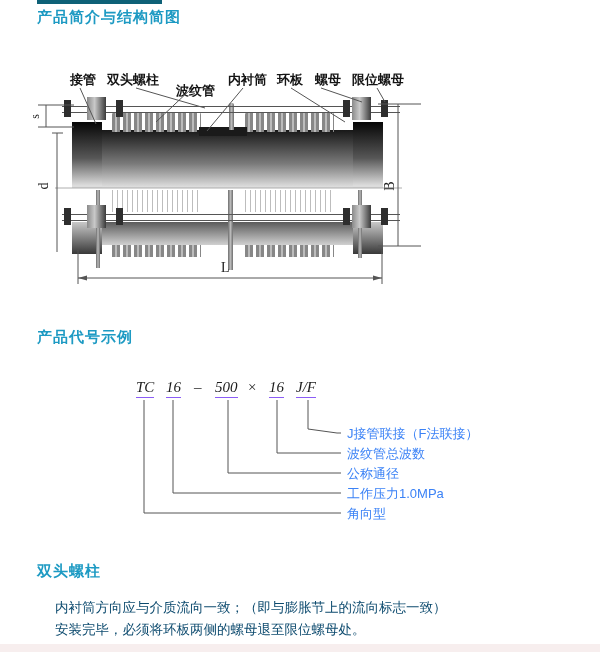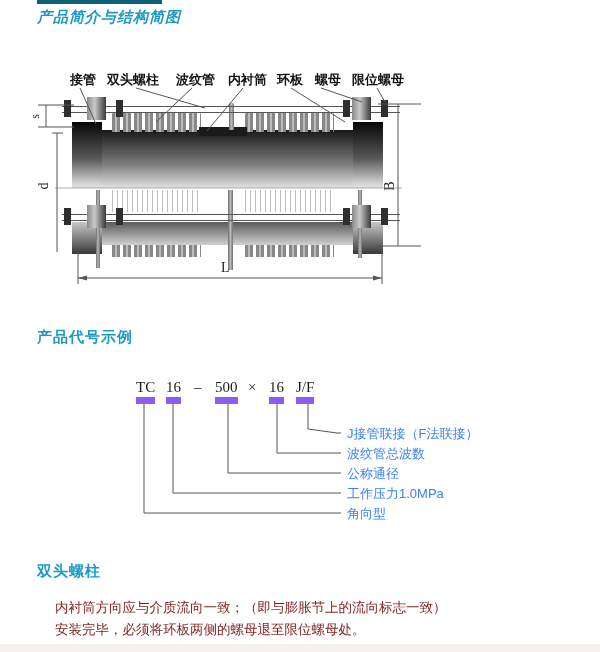--- a/index.html
+++ b/index.html
@@ -5,21 +5,21 @@
   html,body{margin:0;padding:0;}
   body{
     width:600px;height:652px;position:relative;background:#ffffff;
     font-family:"Liberation Sans","DejaVu Sans",sans-serif;
     -webkit-font-smoothing:antialiased;
   }
   .abs{position:absolute;}
   
   .top-strip{left:37px;top:0;width:125px;height:4px;background:#0e6177;}
   .sec-title{color:#1d9ac3;font-size:15px;font-weight:bold;letter-spacing:1px;white-space:nowrap;}
-  #title-intro{left:37px;top:8px;font-style:italic;}
+  #title-intro{left:37px;top:8px;}
   #title-code{left:37px;top:328px;}
   #title-install{left:37px;top:562px;}
   
   .part-label{top:71px;font-size:13px;font-weight:bold;color:#141414;white-space:nowrap;}
   .dim-label{font-family:"Liberation Serif","DejaVu Serif",serif;color:#222;}
   .rot{transform:rotate(-90deg);transform-origin:center;}
   
   .rod{left:62px;width:338px;height:5px;border-top:1px solid #555;border-bottom:1px solid #555;}
   #rod-top{top:106px;} #rod-bot{top:214px;}
   .nut-sm{width:7px;height:17px;background:#2e2e2e;}
@@ -39,36 +39,36 @@
   #stud-l1{left:96px;top:190px;width:4px;height:78px;}
   #stud-l2{left:228px;top:190px;width:5px;height:80px;}
   #stud-l3{left:358px;top:190px;width:4px;height:68px;}
   
   #line-art{left:0;top:0;width:600px;height:652px;pointer-events:none;}
   #line-art path,#line-art line{stroke:#555;stroke-width:1;fill:none;}
   #line-art .thin{stroke:#9a9a9a;stroke-width:0.8;}
   #line-art .arrow{fill:#555;stroke:none;}
   
   .code-token{top:379px;font-family:"Liberation Serif","DejaVu Serif",serif;font-size:15px;color:#1c1c1c;white-space:nowrap;}
-  .code-token.u{border-bottom:7px solid #8b5cf6;padding-bottom:1px;}
+  .code-token.u{border-bottom:1px solid #8b5cf6;padding-bottom:1px;font-style:italic;}
   .callout-label{left:347px;font-size:13px;color:#3b82f6;white-space:nowrap;}
   
-  .install-line{left:55px;font-size:13.5px;color:#7f1d1d;white-space:nowrap;}
+  .install-line{left:55px;font-size:13.5px;color:#0c4a6e;white-space:nowrap;}
   .bottom-strip{left:0;top:644px;width:600px;height:8px;background:#f7eeee;}
 </style>
 </head>
 <body>
 
 <div class="abs top-strip"></div>
 
 <div class="abs sec-title" id="title-intro">产品简介与结构简图</div>
 
 <div class="abs part-label" style="left:70px;">接管</div>
 <div class="abs part-label" style="left:107px;">双头螺柱</div>
-<div class="abs part-label" style="left:176px;">波纹管</div>
+<div class="abs part-label" style="left:176px;margin-top:11px;">波纹管</div>
 <div class="abs part-label" style="left:228px;">内衬筒</div>
 <div class="abs part-label" style="left:277px;">环板</div>
 <div class="abs part-label" style="left:315px;font-family:Liberation Serif, serif;">螺母</div>
 <div class="abs part-label" style="left:352px;">限位螺母</div>
 
 <div class="abs band-up"></div>
 <div class="abs band-low"></div>
 <div class="abs collar up" style="left:72px;"></div>
 <div class="abs collar up" style="left:353px;"></div>
 <div class="abs collar low" style="left:72px;"></div>

